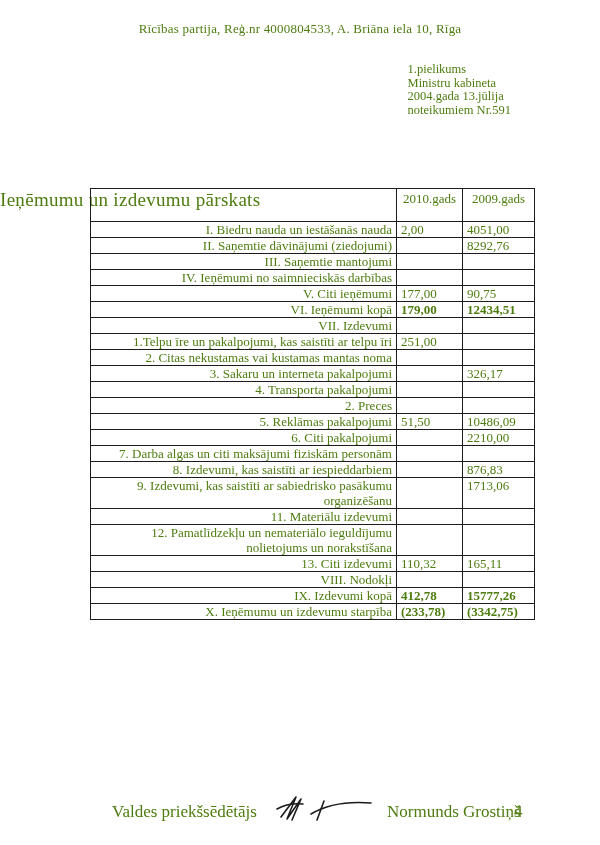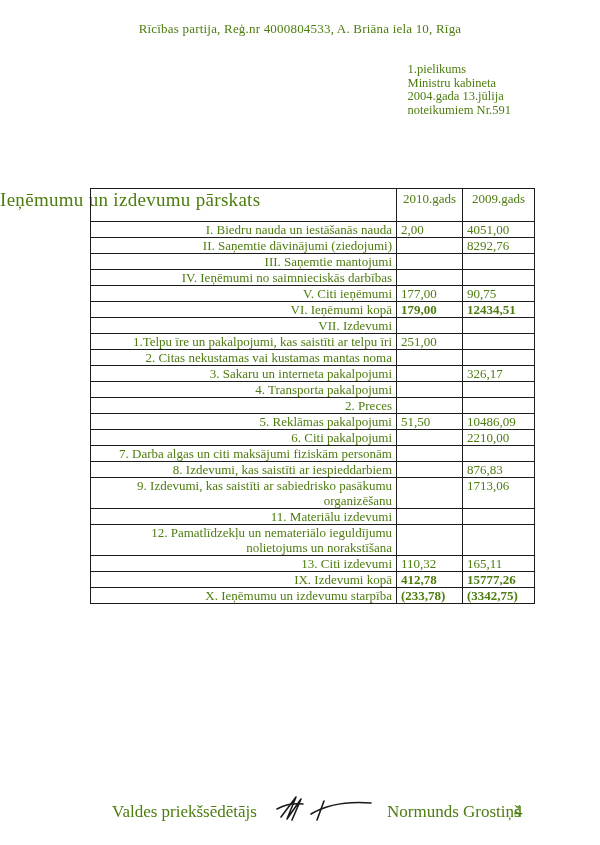--- a/index.html
+++ b/index.html
@@ -215,20 +215,25 @@
         <tr>
           <td class="lbl">12. Pamatlīdzekļu un nemateriālo ieguldījumu nolietojums un norakstīšana</td>
           <td class="val"></td>
           <td class="val"></td>
         </tr>
         <tr>
           <td class="lbl">13. Citi izdevumi</td>
           <td class="val">110,32</td>
           <td class="val">165,11</td>
         </tr>
+        <tr>
+          <td class="lbl">VIII. Nodokļi</td>
+          <td class="val"></td>
+          <td class="val"></td>
+        </tr>
         <tr class="bold-values">
           <td class="lbl">IX. Izdevumi kopā</td>
           <td class="val">412,78</td>
           <td class="val">15777,26</td>
         </tr>
         <tr class="bold-values">
           <td class="lbl">X. Ieņēmumu un izdevumu starpība</td>
           <td class="val">(233,78)</td>
           <td class="val">(3342,75)</td>
         </tr>

